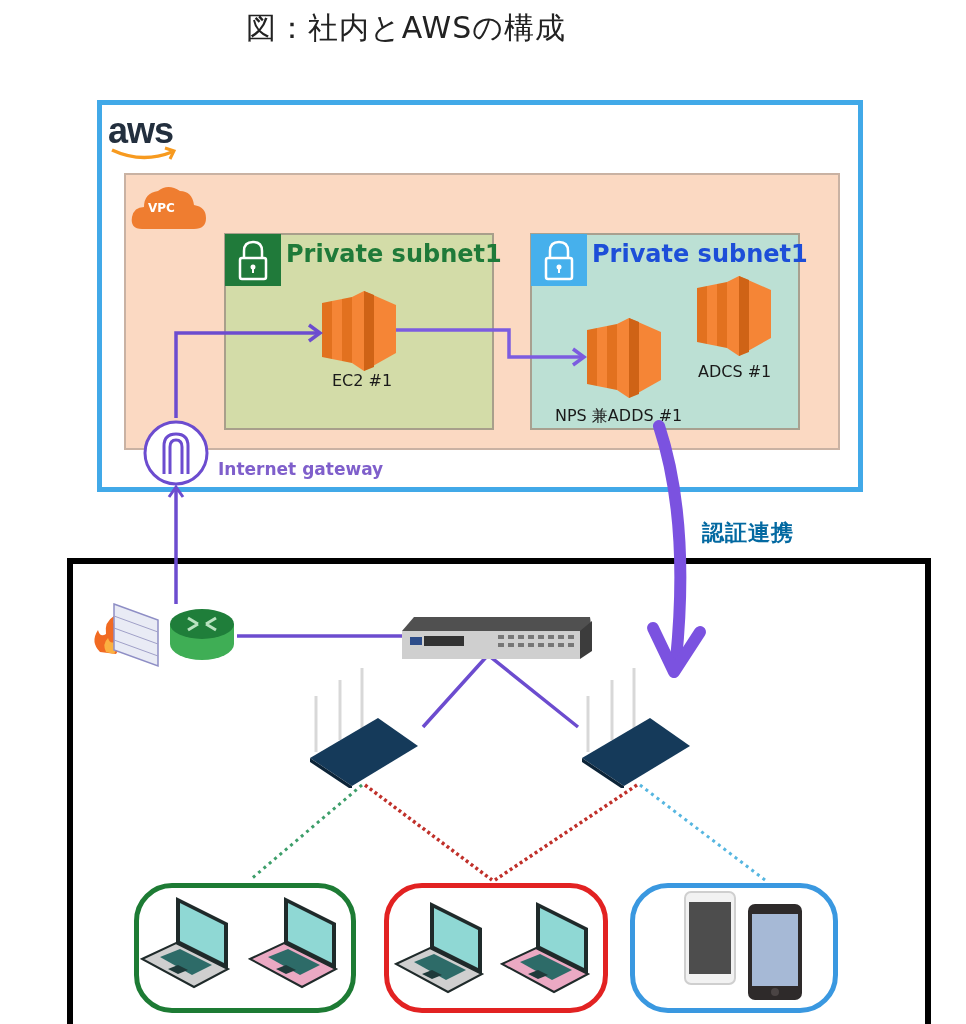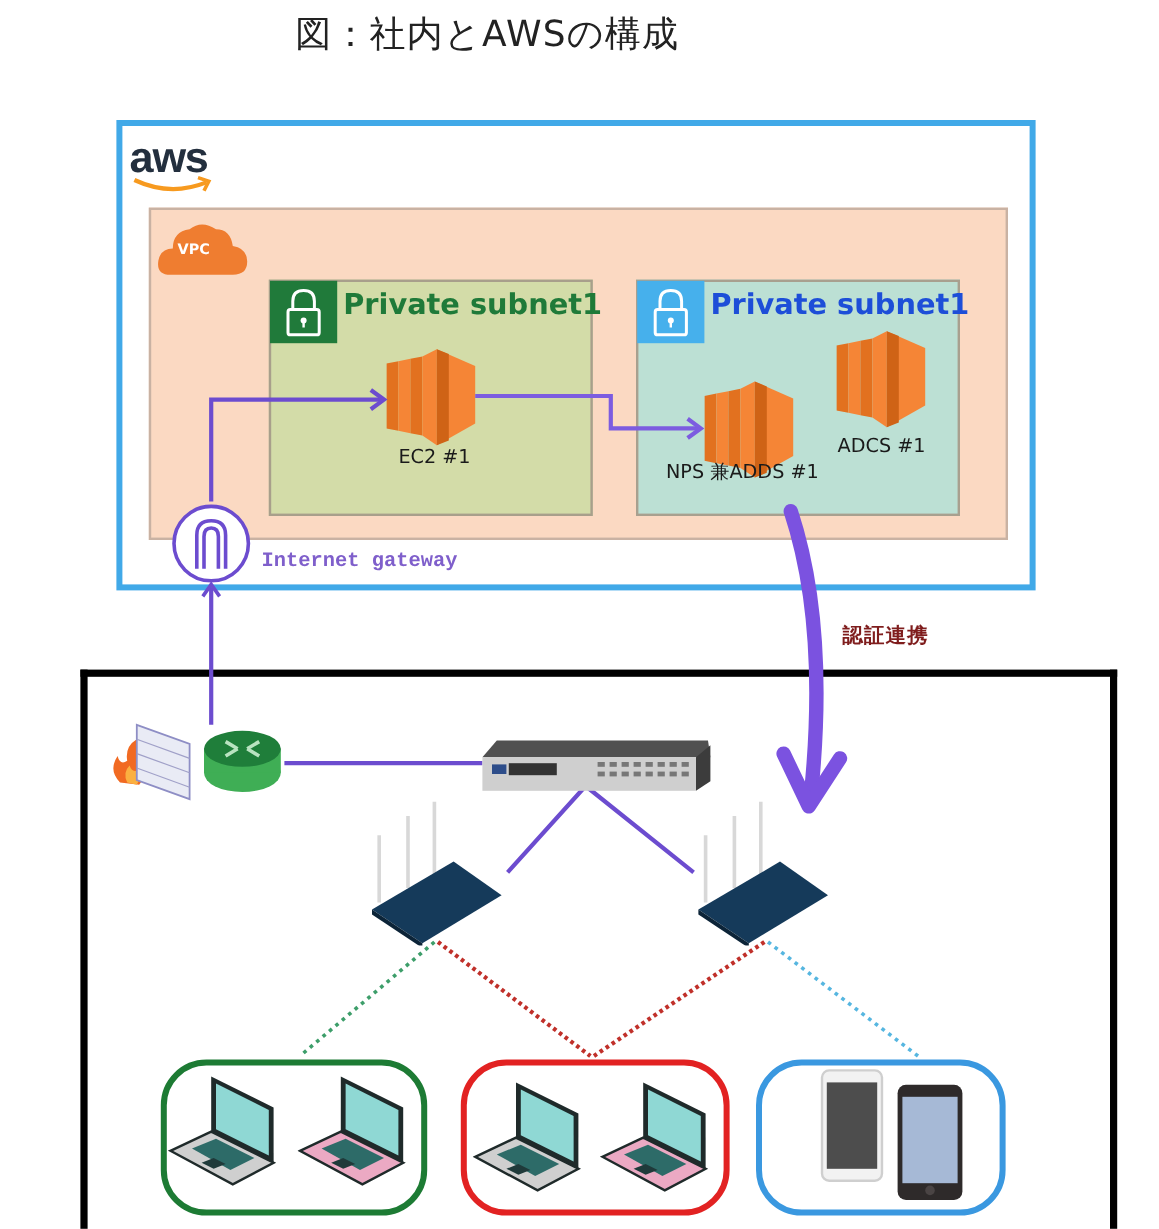--- a/index.html
+++ b/index.html
@@ -15,22 +15,22 @@
   .vpc-label { left: 148px; top: 201px; font-size: 12px; color: #fff; font-weight: bold; }
   .pub-box { left: 224px; top: 233px; width: 270px; height: 197px; background: #d3dca8; border: 2px solid #a89f8b; box-sizing: border-box; }
   .priv-box { left: 530px; top: 233px; width: 270px; height: 197px; background: #bce0d4; border: 2px solid #a8a08f; box-sizing: border-box; }
   .lock-tile { width: 56px; height: 52px; }
   .pub-lock { left: 225px; top: 234px; background: #207a3a; }
   .priv-lock { left: 531px; top: 234px; background: #46b0ec; }
   .sub-title { font-size: 24px; font-weight: bold; }
   .pub-title { left: 286px; top: 240px; color: #1f7a39; }
   .priv-title { left: 592px; top: 240px; color: #1d4ed8; }
   .node-label { font-size: 16px; font-weight: normal; color: #1a1a1a; white-space: nowrap; }
-  .igw-label { left: 218px; top: 459px; font-size: 17px; font-weight: bold; color: #7f5fcb; font-family: Liberation Mono, monospace; }
-  .auth-label { left: 702px; top: 518px; font-size: 17px; font-weight: bold; color: #7f1d1d; letter-spacing: 1px; }
+  .igw-label { left: 218px; top: 459px; font-size: 17px; font-weight: bold; color: #7f5fcb; }
+  .auth-label { left: 702px; top: 518px; font-size: 22px; font-weight: bold; color: #0369a1; letter-spacing: 1px; }
   .office-box { left: 67px; top: 558px; width: 864px; height: 466px; border: 6px solid #000; box-sizing: border-box; border-bottom: none; }
   .group { top: 883px; height: 130px; border-radius: 38px; box-sizing: border-box; border: 5px solid; }
   .g-green { left: 134px; width: 222px; border-color: #1d7b34; }
   .g-red { left: 384px; width: 224px; border-color: #e22222; }
   .g-blue { left: 630px; width: 208px; border-color: #3a98e0; }
   svg.overlay { position: absolute; left: 0; top: 0; }
 </style>
 </head>
 <body>
 
@@ -82,21 +82,21 @@
 <div class="abs node-label" style="left:332px;top:371px">EC2 #1</div>
 
 <svg class="abs" style="left:587px;top:316px" width="76" height="84">
   <polygon points="0,14 10,12 10,70 0,68" fill="#e2711f"></polygon>
   <polygon points="10,12 20,10 20,72 10,70" fill="#f58536"></polygon>
   <polygon points="20,10 30,8 30,74 20,72" fill="#e2711f"></polygon>
   <polygon points="30,8 42,2 42,82 30,74" fill="#f58536"></polygon>
   <polygon points="42,2 74,16 74,64 42,82" fill="#f58536"></polygon>
   <polygon points="42,2 52,6 52,78 42,82" fill="#cf6316"></polygon>
 </svg>
-<div class="abs node-label" style="left:555px;top:383px">NPS 兼ADDS #1</div>
+<div class="abs node-label" style="left:555px;top:406px">NPS 兼ADDS #1</div>
 
 <svg class="abs" style="left:697px;top:274px" width="76" height="84">
   <polygon points="0,14 10,12 10,70 0,68" fill="#e2711f"></polygon>
   <polygon points="10,12 20,10 20,72 10,70" fill="#f58536"></polygon>
   <polygon points="20,10 30,8 30,74 20,72" fill="#e2711f"></polygon>
   <polygon points="30,8 42,2 42,82 30,74" fill="#f58536"></polygon>
   <polygon points="42,2 74,16 74,64 42,82" fill="#f58536"></polygon>
   <polygon points="42,2 52,6 52,78 42,82" fill="#cf6316"></polygon>
 </svg>
 <div class="abs node-label" style="left:698px;top:362px">ADCS #1</div>

